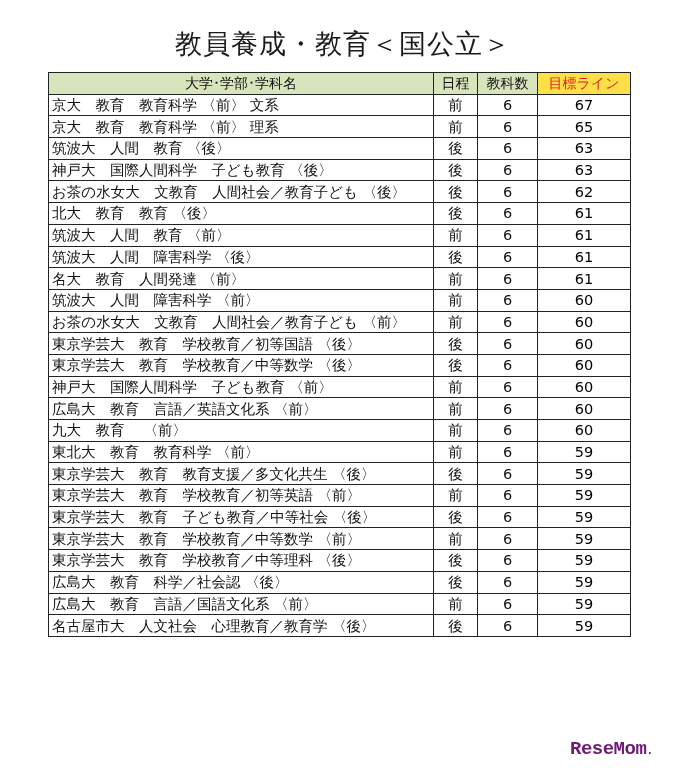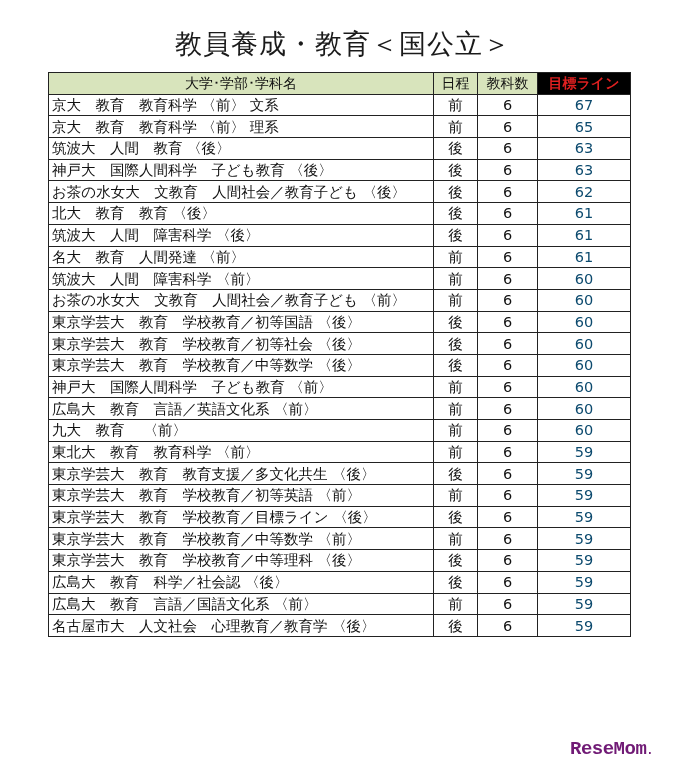--- a/index.html
+++ b/index.html
@@ -43,34 +43,33 @@
       white-space: nowrap;
       overflow: hidden;
     }
     table.main th {
       background: #d8e4bc;
       font-weight: normal;
       text-align: center;
       font-size: 14px;
     }
     table.main th.target {
-      background: #000000;
+      background: #fde047;
       color: #e02020;
-      font-weight: bold;
     }
     td.name {
       text-align: left;
       padding-left: 3px !important;
     }
     td.sched, td.subj {
       text-align: center;
     }
     td.line {
       text-align: center;
-      color: #0c4a6e;
+      color: #000000;
     }
     col.c-name { width: 385px; }
     col.c-sched { width: 44px; }
     col.c-subj { width: 60px; }
     col.c-line { width: 93px; }
 
     .logo {
       position: absolute;
       left: 570px;
       top: 738px;
@@ -135,20 +134,26 @@
         <td class="subj">6</td>
         <td class="line">62</td>
       </tr>
       <tr>
         <td class="name">北大　教育　教育 〈後〉</td>
         <td class="sched">後</td>
         <td class="subj">6</td>
         <td class="line">61</td>
       </tr>
       <tr>
+        <td class="name">筑波大　人間　教育 〈前〉</td>
+        <td class="sched">前</td>
+        <td class="subj">6</td>
+        <td class="line">61</td>
+      </tr>
+      <tr>
         <td class="name">筑波大　人間　障害科学 〈後〉</td>
         <td class="sched">後</td>
         <td class="subj">6</td>
         <td class="line">61</td>
       </tr>
       <tr>
         <td class="name">名大　教育　人間発達 〈前〉</td>
         <td class="sched">前</td>
         <td class="subj">6</td>
         <td class="line">61</td>
@@ -165,26 +170,20 @@
         <td class="subj">6</td>
         <td class="line">60</td>
       </tr>
       <tr>
         <td class="name">東京学芸大　教育　学校教育／初等国語 〈後〉</td>
         <td class="sched">後</td>
         <td class="subj">6</td>
         <td class="line">60</td>
       </tr>
       <tr>
-        <td class="name">東京学芸大　教育　学校教育／初等社会 〈後〉</td>
-        <td class="sched">後</td>
-        <td class="subj">6</td>
-        <td class="line">60</td>
-      </tr>
-      <tr>
         <td class="name">東京学芸大　教育　学校教育／中等数学 〈後〉</td>
         <td class="sched">後</td>
         <td class="subj">6</td>
         <td class="line">60</td>
       </tr>
       <tr>
         <td class="name">神戸大　国際人間科学　子ども教育 〈前〉</td>
         <td class="sched">前</td>
         <td class="subj">6</td>
         <td class="line">60</td>
@@ -213,21 +212,21 @@
         <td class="subj">6</td>
         <td class="line">59</td>
       </tr>
       <tr>
         <td class="name">東京学芸大　教育　学校教育／初等英語 〈前〉</td>
         <td class="sched">前</td>
         <td class="subj">6</td>
         <td class="line">59</td>
       </tr>
       <tr>
-        <td class="name">東京学芸大　教育　学校教育／目標ライン 〈後〉</td>
+        <td class="name">東京学芸大　教育　子ども教育／中等社会 〈後〉</td>
         <td class="sched">後</td>
         <td class="subj">6</td>
         <td class="line">59</td>
       </tr>
       <tr>
         <td class="name">東京学芸大　教育　学校教育／中等数学 〈前〉</td>
         <td class="sched">前</td>
         <td class="subj">6</td>
         <td class="line">59</td>
       </tr>

